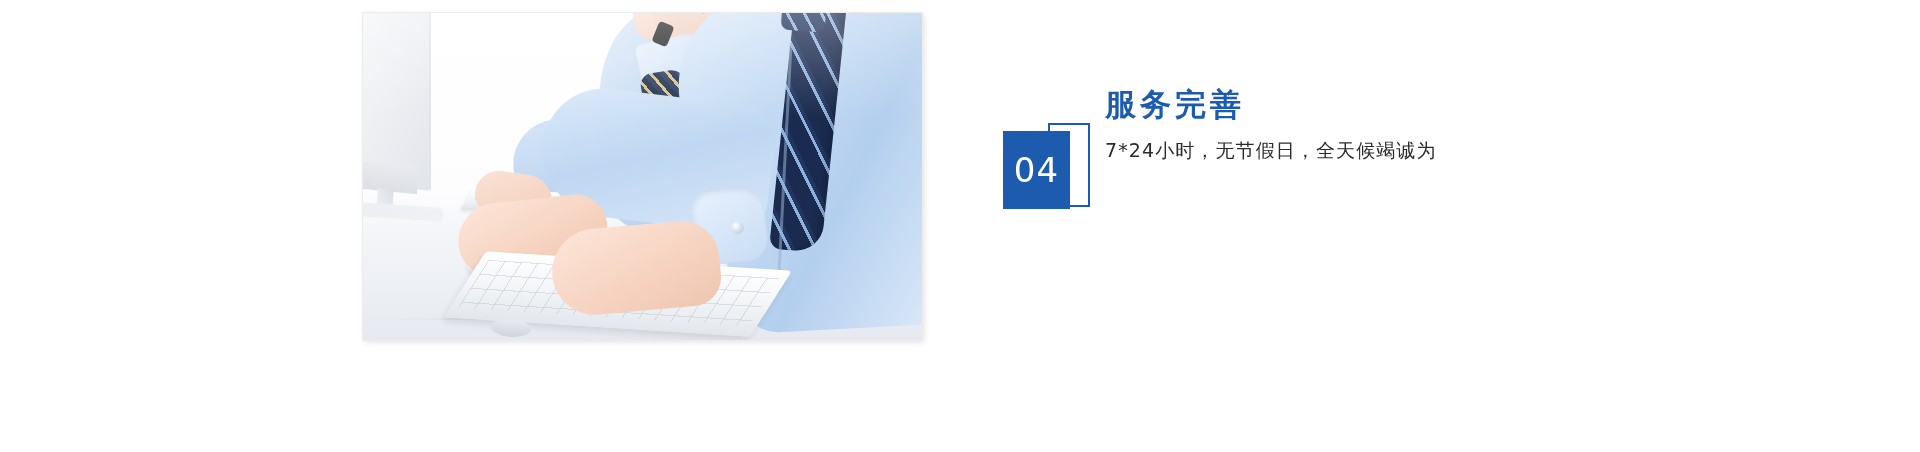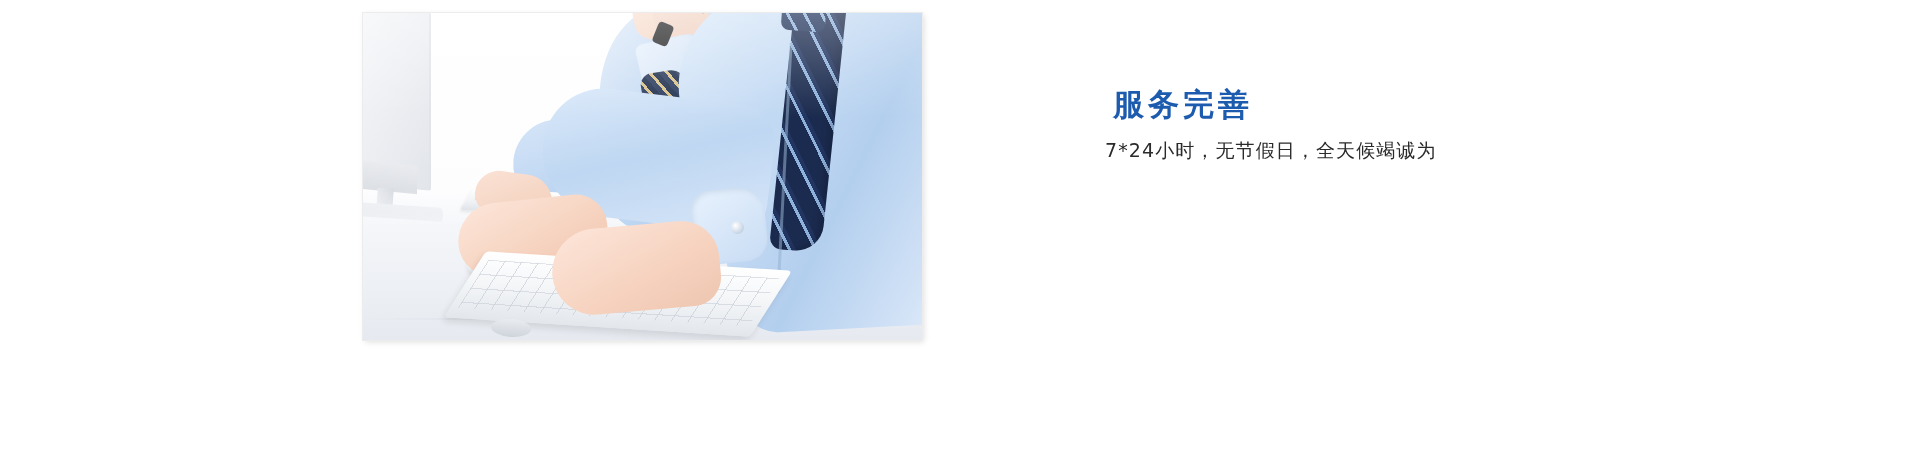--- a/index.html
+++ b/index.html
@@ -369,21 +369,21 @@
     top: 0px;
     width: 400px;
   }
   .feature-title {
     color: #1d5bae;
     font-family: "DejaVu Sans", "Liberation Sans", sans-serif;
     font-size: 31px;
     font-weight: bold;
     letter-spacing: 4px;
     line-height: 1.18;
-    margin: 0 0 12px 8px;
+    margin: 0 0 12px 0;
     white-space: nowrap;
   }
   .feature-desc {
     color: #2a2a2a;
     font-family: "DejaVu Sans", "Liberation Sans", sans-serif;
     font-size: 19px;
     font-weight: 400;
     letter-spacing: 1.1px;
     line-height: 31px;
     margin: 0;
@@ -438,20 +438,26 @@
       </div>
       <div class="kb-foot"></div>
       <div class="personB-hand"></div>
 
       <div class="photo-haze"></div>
     </div>
   </div>
 
   <div class="content">
 
+    <div class="badge-group">
+      <div class="badge-outline"></div>
+      <div class="badge-fill">
+        <span class="badge-number">04</span>
+      </div>
+    </div>
 
     <div class="text-col">
       <h2 class="feature-title">服务完善</h2>
       <p class="feature-desc">
         <span class="line">7*24小时，无节假日，全天候竭诚为</span>
       </p>
     </div>
 
   </div>
 </div>

